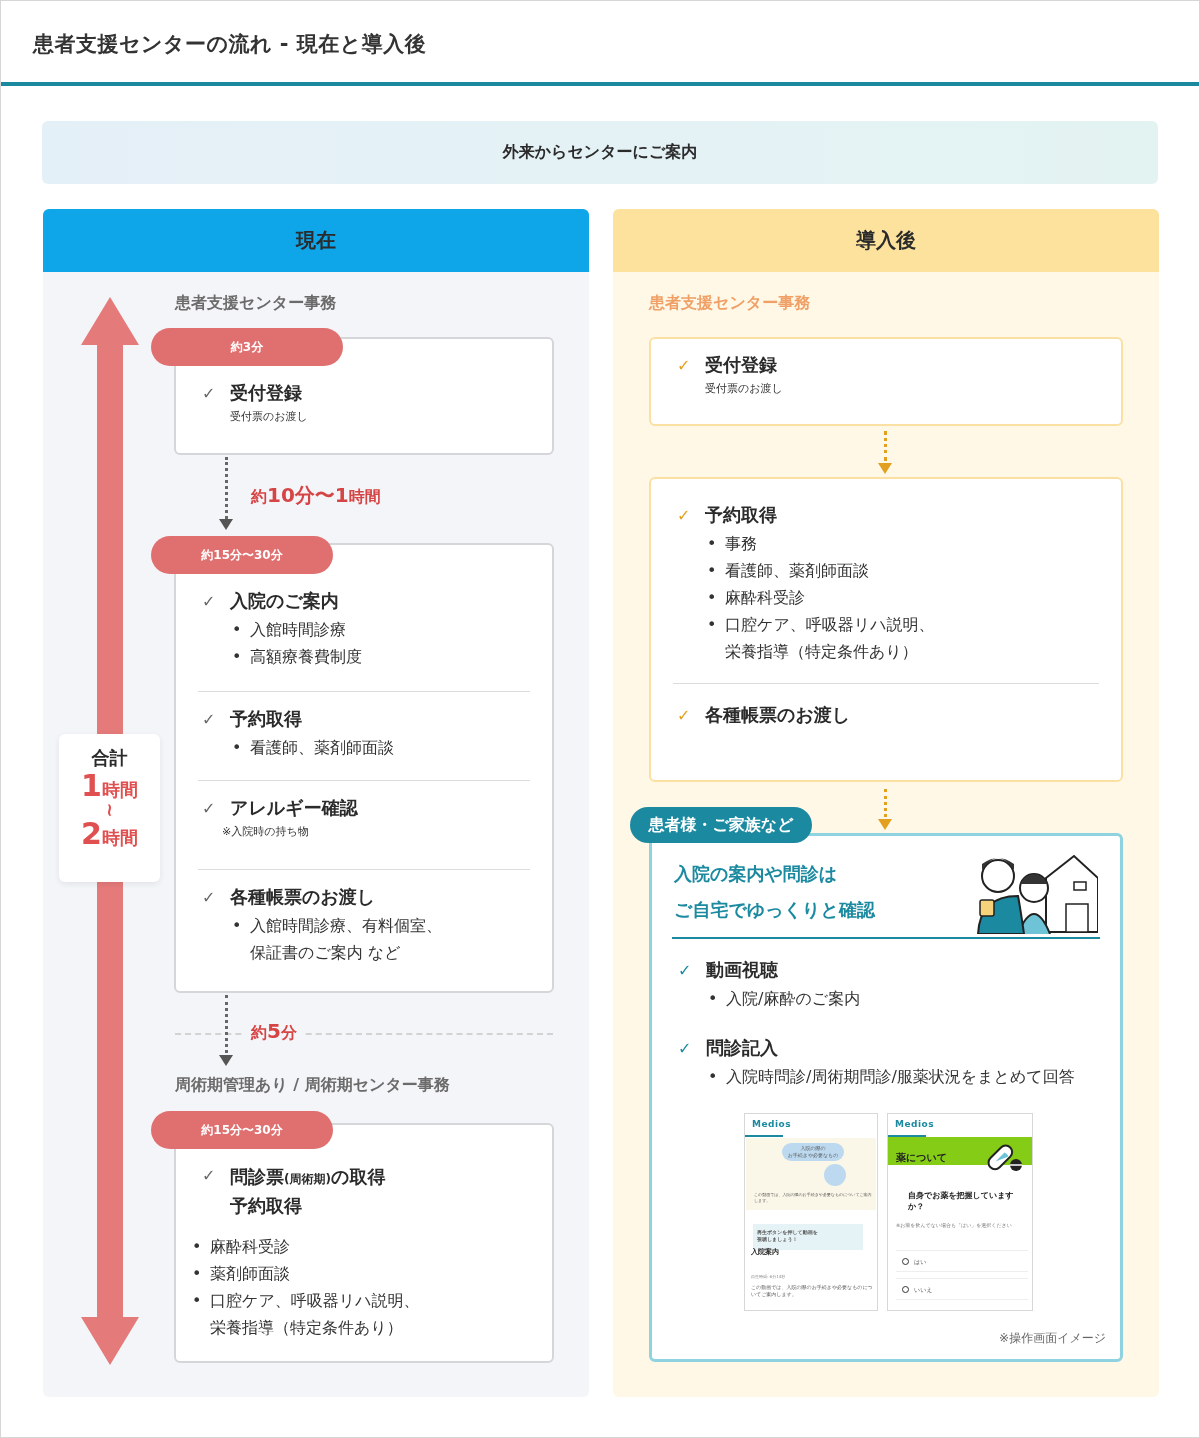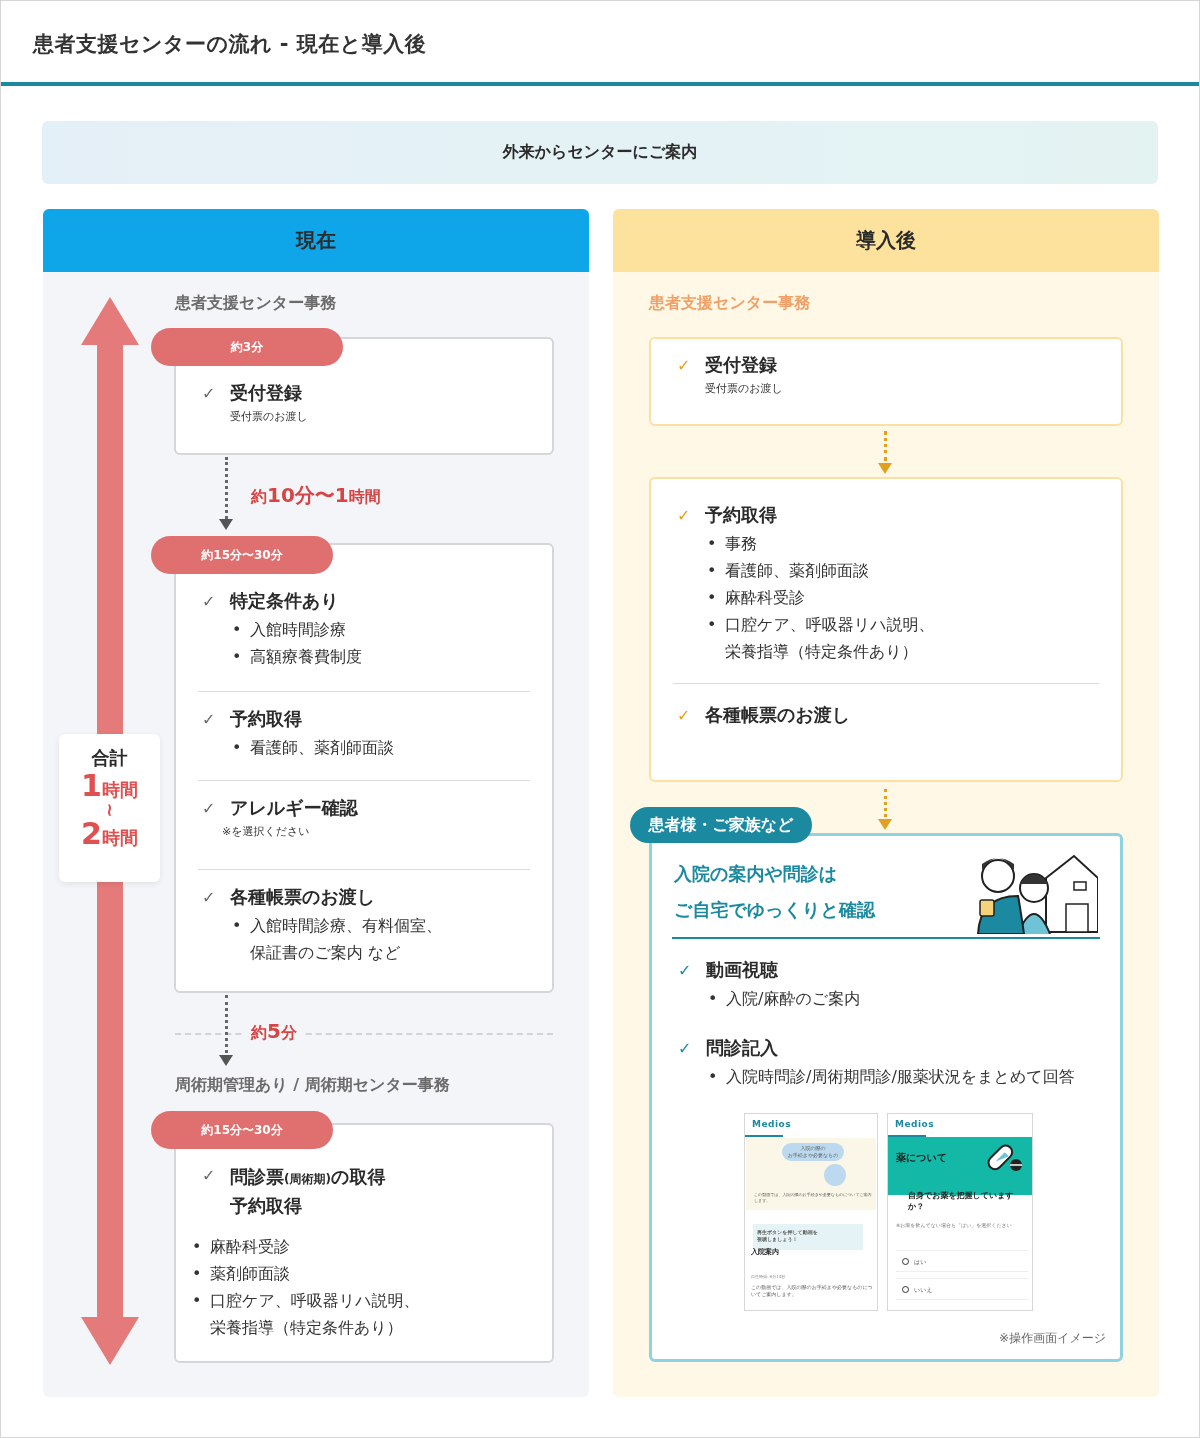--- a/index.html
+++ b/index.html
@@ -166,21 +166,21 @@
   <div class="dotline" style="left:182px; top:248px; height:62px;"></div>
   <div class="dotarrow" style="left:176px; top:310px;"></div>
   <div class="time-red" style="left:208px; top:273px;">
     <span class="s">約</span><span class="b">10分〜1</span><span class="s">時間</span>
   </div>
 
   <div class="card" style="left:131px; top:334px; width:380px; height:450px;">
     <div class="item" style="top:42px;">
       <div class="item-title">
           <span class="check">✓</span>
-          <span>特定条件あり</span>
+          <span>入院のご案内</span>
         </div>
       <ul class="bullets">
         <li>入館時間診療</li>
         <li>高額療養費制度</li>
       </ul>
     </div>
     <div class="divider" style="top:146px;"></div>
     <div class="item" style="top:160px;">
       <div class="item-title">
           <span class="check">✓</span>
@@ -189,21 +189,21 @@
       <ul class="bullets">
         <li>看護師、薬剤師面談</li>
       </ul>
     </div>
     <div class="divider" style="top:235px;"></div>
     <div class="item" style="top:249px;">
       <div class="item-title">
           <span class="check">✓</span>
           <span>アレルギー確認</span>
         </div>
-      <div class="item-sub" style="padding-left:20px;">※を選択ください</div>
+      <div class="item-sub" style="padding-left:20px;">※入院時の持ち物</div>
     </div>
     <div class="divider" style="top:324px;"></div>
     <div class="item" style="top:338px;">
       <div class="item-title">
           <span class="check">✓</span>
           <span>各種帳票のお渡し</span>
         </div>
       <ul class="bullets">
         <li>入館時間診療、有料個室、</li>
         <li style="list-style:none;" class="no-dot">保証書のご案内 など</li>
@@ -335,21 +335,21 @@
         <div class="tiny" style="left:4px; top:5px; font-size:5px; font-weight:bold;"><span>再生ボタンを押して動画を</span><br><span>視聴しましょう！</span></div>
       </div>
       <div class="tiny" style="left:6px; top:134px; font-size:7px; font-weight:bold; color:#222;">入院案内</div>
       <div class="tiny" style="left:6px; top:160px; font-size:4px; color:#888;">再生時間: 6分14秒</div>
       <div class="tiny" style="left:6px; top:170px; right:4px; font-size:5px;">この動画では、入院の際のお手続きや必要なものについてご案内します。</div>
     </div>
 
     <div class="phone" style="left:235px; top:277px; width:146px; height:198px;">
       <div class="phone-logo">Medios</div>
       <div class="phone-logo-line"></div>
-      <div style="position:absolute; left:0; top:23px; width:146px; height:58px; background:#14b8a6;">
+      <div style="position:absolute; left:0; top:23px; width:146px; height:28px; background:#84cc16;">
         <div class="tiny" style="left:8px; top:14px; font-size:10px; font-weight:bold; color:#222;">薬について</div>
         <svg style="position:absolute; right:10px; top:4px; width:40px; height:34px;" viewBox="0 0 40 34">
           <rect x="2" y="10" width="28" height="13" rx="6.5" transform="rotate(-45 16 16)" fill="#fff" stroke="#222" stroke-width="2"></rect>
           <path d="M11.5,20.5 l9,-9 a6.5,6.5 0 0 1 4,4 z" fill="#6ec4d6"></path>
           <circle cx="32" cy="24" r="6" fill="#222"></circle>
           <line x1="26" y1="24" x2="38" y2="24" stroke="#fff" stroke-width="1.5"></line>
         </svg>
       </div>
       <div class="tiny" style="left:20px; top:76px; right:6px; font-size:8px; font-weight:bold; color:#222;">自身でお薬を把握していますか？</div>
       <div class="tiny" style="left:8px; top:108px; right:6px; font-size:5px; color:#777;">※お薬を飲んでない場合も「はい」を選択ください</div>

